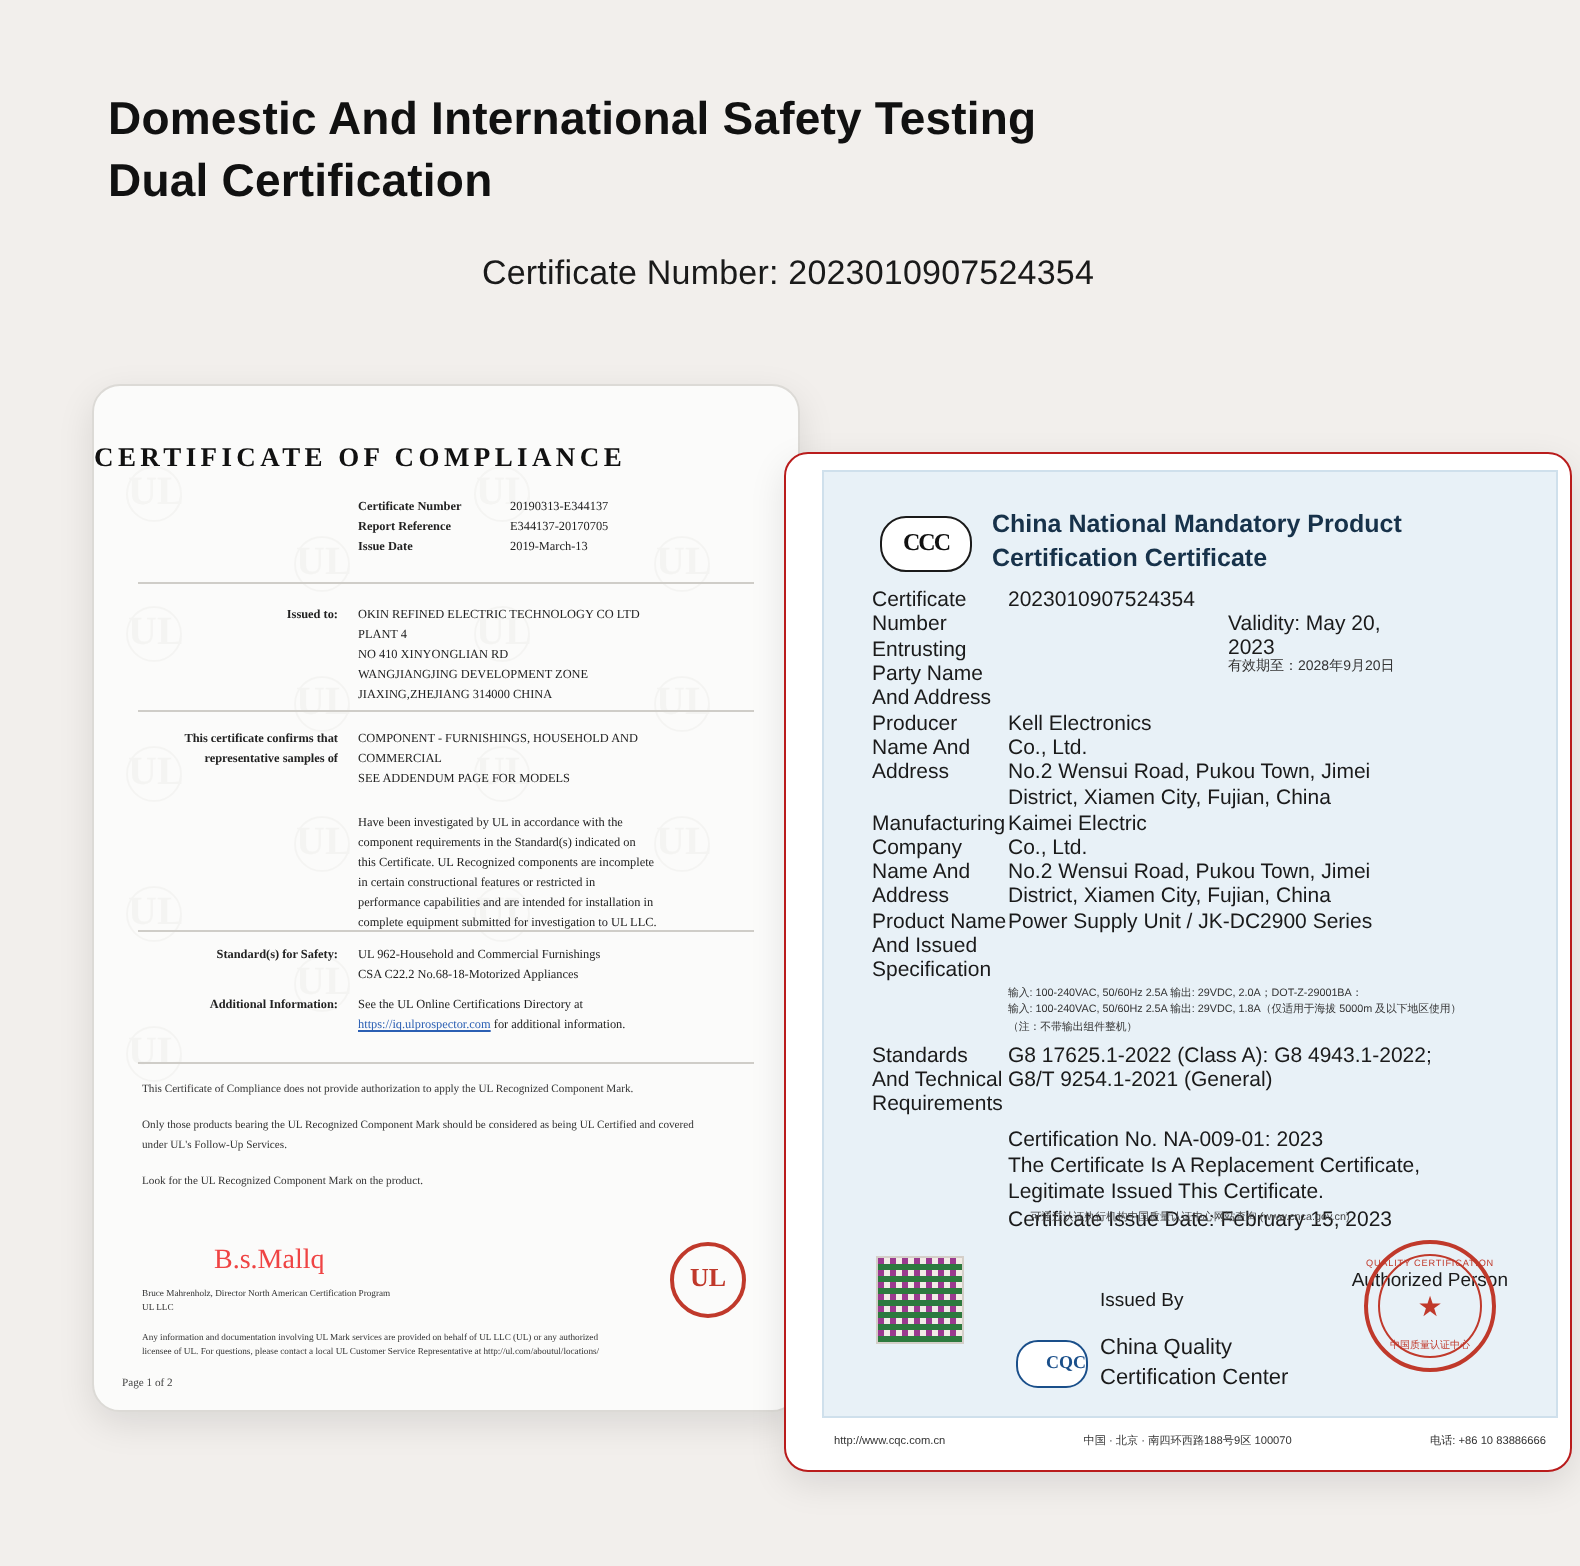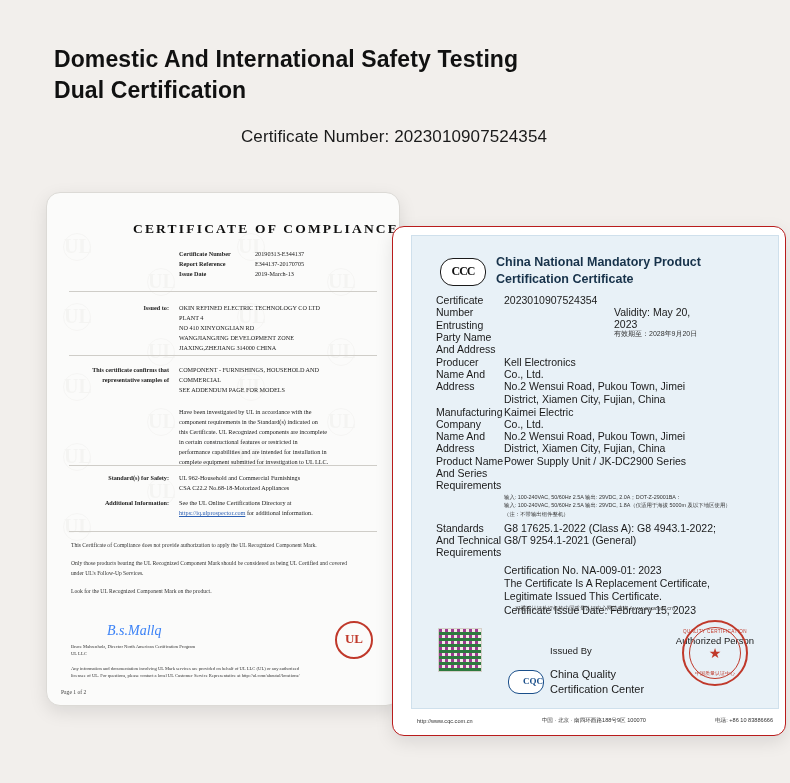--- a/index.html
+++ b/index.html
@@ -68,21 +68,21 @@
     border-radius: 50%;
     width: 26px; height: 26px;
     line-height: 25px;
     text-align: center;
     font-weight: bold;
   }
   .ul-title {
     position: absolute;
     left: 0; right: 0;
     top: 28px;
-    text-align: right;
+    text-align: left;
     font-size: 13.5px;
     font-weight: bold;
     letter-spacing: 2.2px;
     color: #111;
   }
   .ul-meta {
     position: absolute;
     left: 132px;
     top: 56px;
     font-size: 6.2px;
@@ -114,23 +114,22 @@
     font-size: 5.6px;
     line-height: 1.7;
     color: #333;
   }
   .ul-link { color: #2b5fb3; text-decoration: underline; }
   .ul-sign {
     position: absolute;
     left: 60px;
     top: 430px;
     font-family: "Liberation Serif", serif;
-    font-style: italic;
     font-size: 14px;
-    color: #3b82f6;
+    color: #ef4444;
   }
   .ul-sign-cap {
     position: absolute;
     left: 24px;
     top: 450px;
     font-size: 4.6px;
     line-height: 1.6;
     color: #333;
     width: 230px;
   }
@@ -485,21 +484,21 @@
 District, Xiamen City, Fujian, China</div>
       </div>
       <div class="ccc-row">
         <div class="ccc-lbl">Manufacturing Company Name And Address</div>
         <div class="ccc-val">Kaimei Electric
 Co., Ltd.
 No.2 Wensui Road, Pukou Town, Jimei
 District, Xiamen City, Fujian, China</div>
       </div>
       <div class="ccc-row">
-        <div class="ccc-lbl">Product Name And Series Requirements</div>
+        <div class="ccc-lbl">Product Name And Issued Specification</div>
         <div class="ccc-val">Power Supply Unit / JK-DC2900 Series</div>
       </div>
       <div class="ccc-row" style="margin-top:2px;">
         <div class="ccc-lbl"></div>
         <div class="ccc-spec-block">输入: 100-240VAC, 50/60Hz 2.5A 输出: 29VDC, 2.0A；DOT-Z-29001BA：
 输入: 100-240VAC, 50/60Hz 2.5A 输出: 29VDC, 1.8A（仅适用于海拔 5000m 及以下地区使用）
 （注：不带输出组件整机）</div>
       </div>
       <div class="ccc-row" style="margin-top:4px;">
         <div class="ccc-lbl">Standards And Technical Requirements</div>

